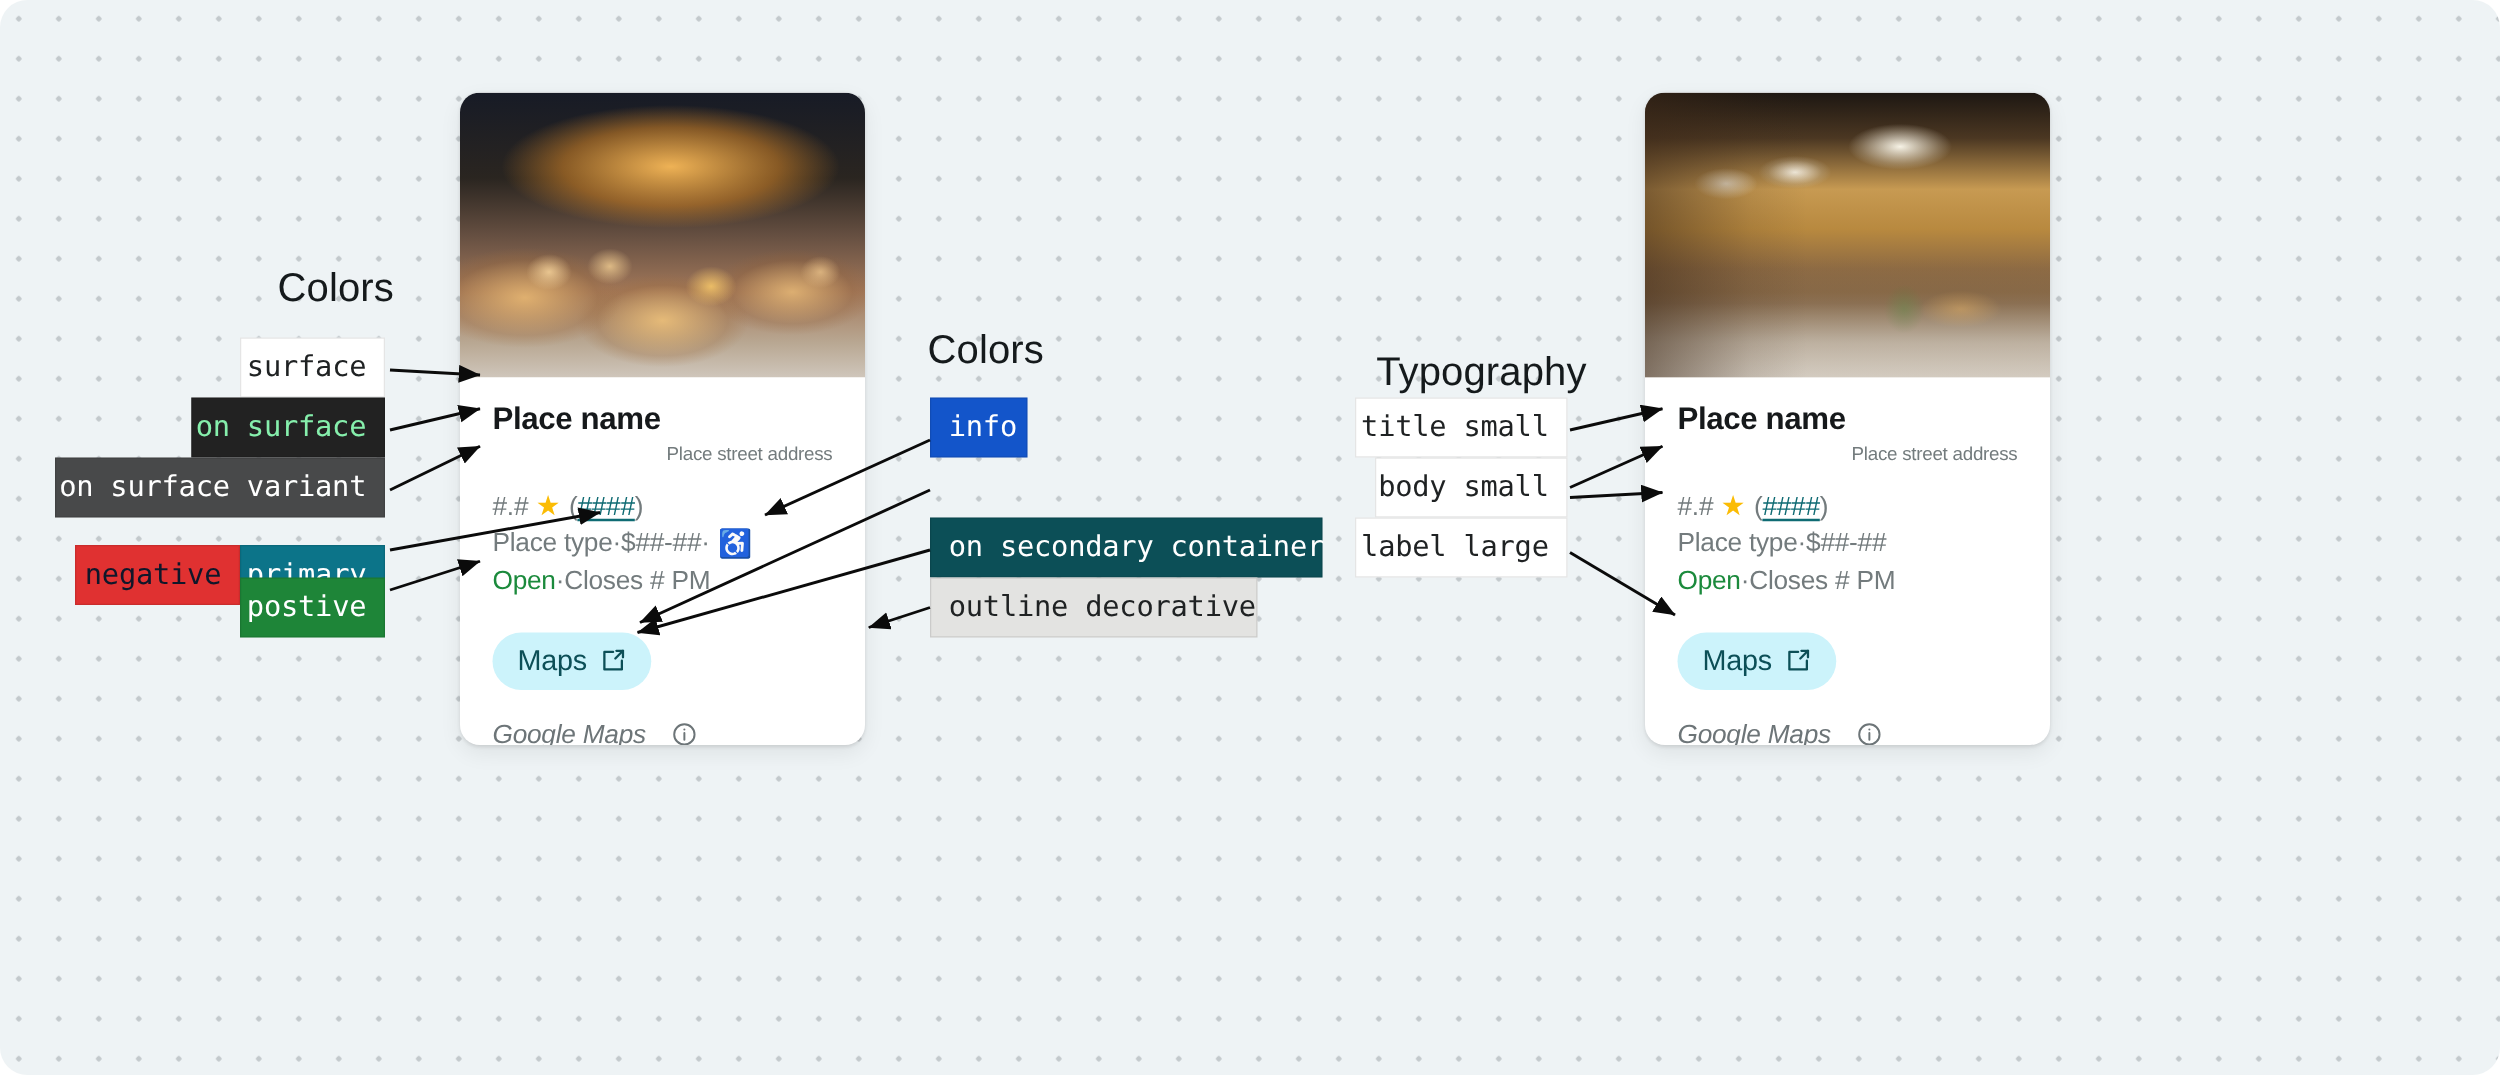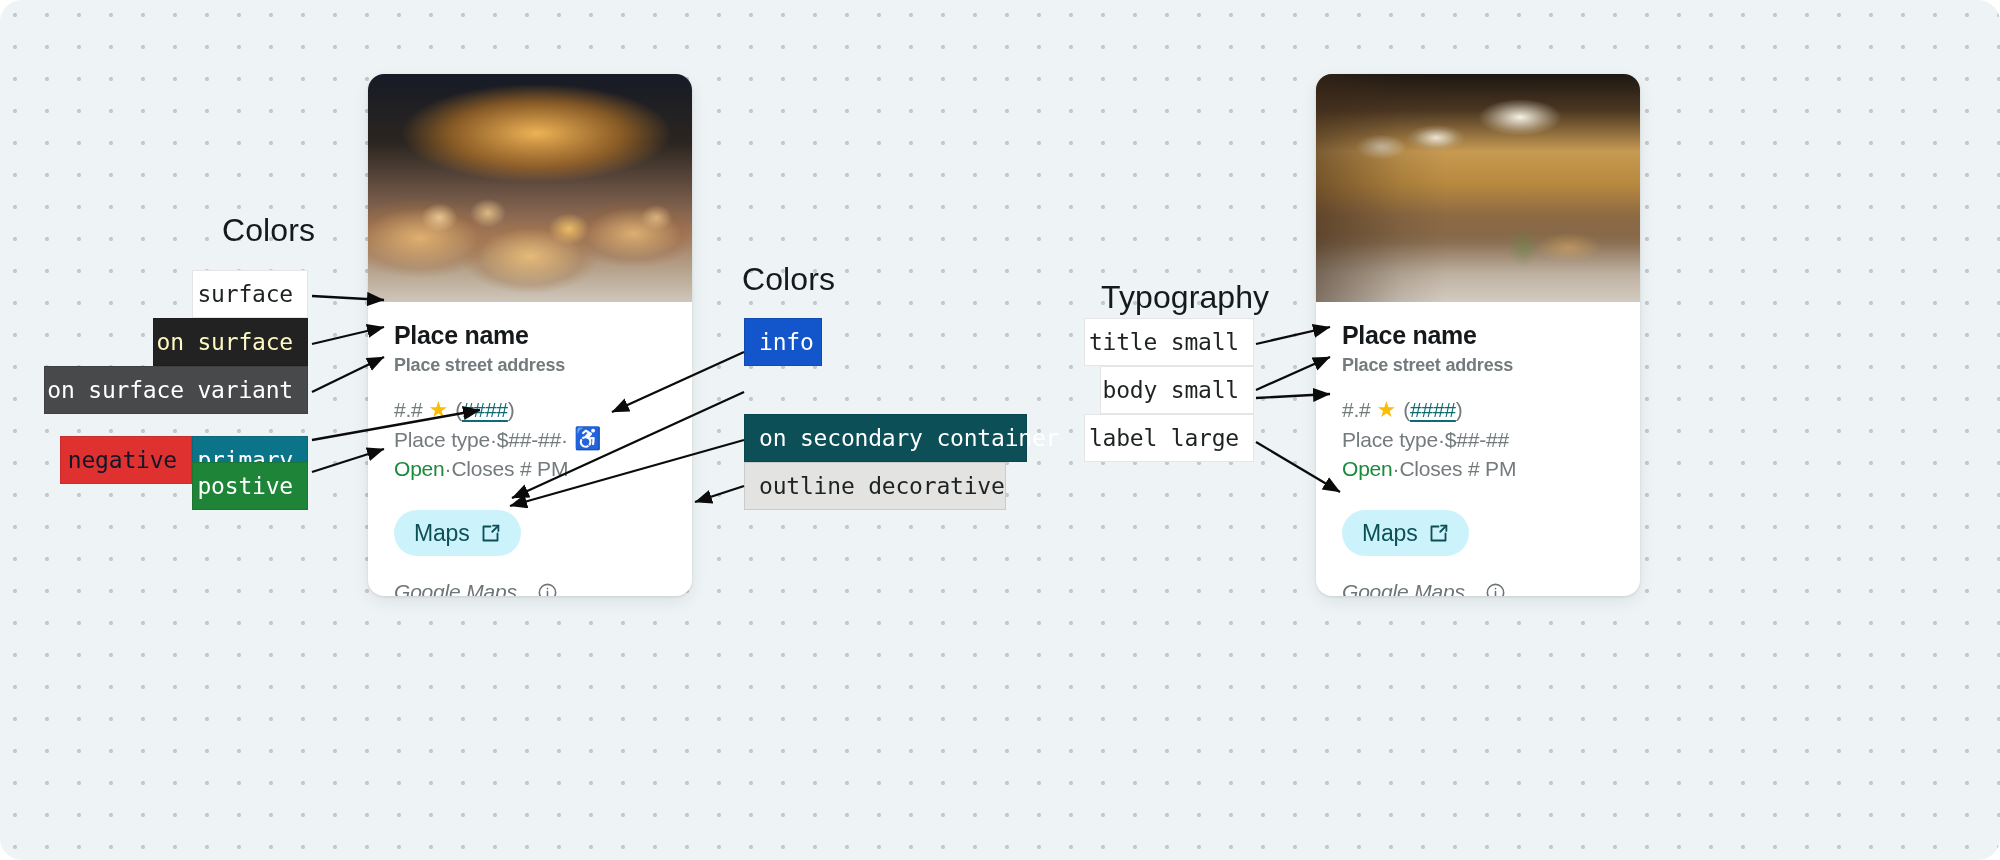--- a/index.html
+++ b/index.html
@@ -76,27 +76,28 @@
     font-family: "Liberation Sans", sans-serif;
     font-size: 25px;
     font-weight: 700;
     color: #16191b;
     line-height: 1.22;
     white-space: nowrap;
     letter-spacing: -0.3px;
   }
   .place-address {
     font-family: "Liberation Sans", sans-serif;
-    font-size: 18px;
-    font-weight: 700;
+    font-size: 15px;
+    font-weight: 400;
     color: #737b7d;
     line-height: 1.4;
     margin-top: 2px;
     white-space: nowrap;
     letter-spacing: -0.2px;
+    text-align: right;
   }
   .place-meta {
     margin-top: 17px;
     font-family: "Liberation Sans", sans-serif;
     font-size: 21px;
     color: #737b7d;
     line-height: 1.42;
     white-space: nowrap;
     letter-spacing: -0.2px;
   }
@@ -195,21 +196,21 @@
 <div id="canvas">
 
   <div class="section-title" style="left:222px; top:212px;">Colors</div>
   <div class="section-title" style="left:742px; top:261px;">Colors</div>
   <div class="section-title" style="left:1101px; top:261px;margin-top:18px;">Typography</div>
 
   <div class="chip right" style="left:192px; top:270px; width:116px; background:#ffffff; color:#1f2223;">
     <span>surface</span>
   </div>
 
-  <div class="chip right" style="left:153px; top:318px; width:155px; background:#222222; color:#fef9c3;">
+  <div class="chip right" style="left:153px; top:318px; width:155px; background:#222222; color:#86efac;">
     <span>on surface</span>
   </div>
 
   <div class="chip right" style="left:44px; top:366px; width:264px; background:#48494a; color:#ffffff;">
     <span>on surface variant</span>
   </div>
 
   <div class="chip right" style="left:192px; top:436px; width:116px; background:#0c7489; color:#ffffff;">
     <span>primary</span>
   </div>
@@ -220,21 +221,21 @@
 
   <div class="chip right" style="left:192px; top:462px; width:116px; background:#1e8538; color:#ffffff;">
     <span>postive</span>
   </div>
 
   <div class="chip left" style="left:744px; top:318px; width:78px; background:#1355ca; color:#ffffff;">
     <span>info</span>
   </div>
 
 
-  <div class="chip left" style="left:744px; top:414px; width:283px; background:#0c4f57; color:#ffffff;">
+  <div class="chip left" style="left:744px; top:414px; width:314px; background:#0c4f57; color:#ffffff;">
     <span>on secondary container</span>
   </div>
 
   <div class="chip left" style="left:744px; top:462px; width:262px; background:#e3e3e1; color:#1f2223;">
     <span>outline decorative</span>
   </div>
 
   <div class="chip right" style="left:1084px; top:318px; width:170px; background:#ffffff; color:#1f2223;text-align:right;">
     <span>title small</span>
   </div>

